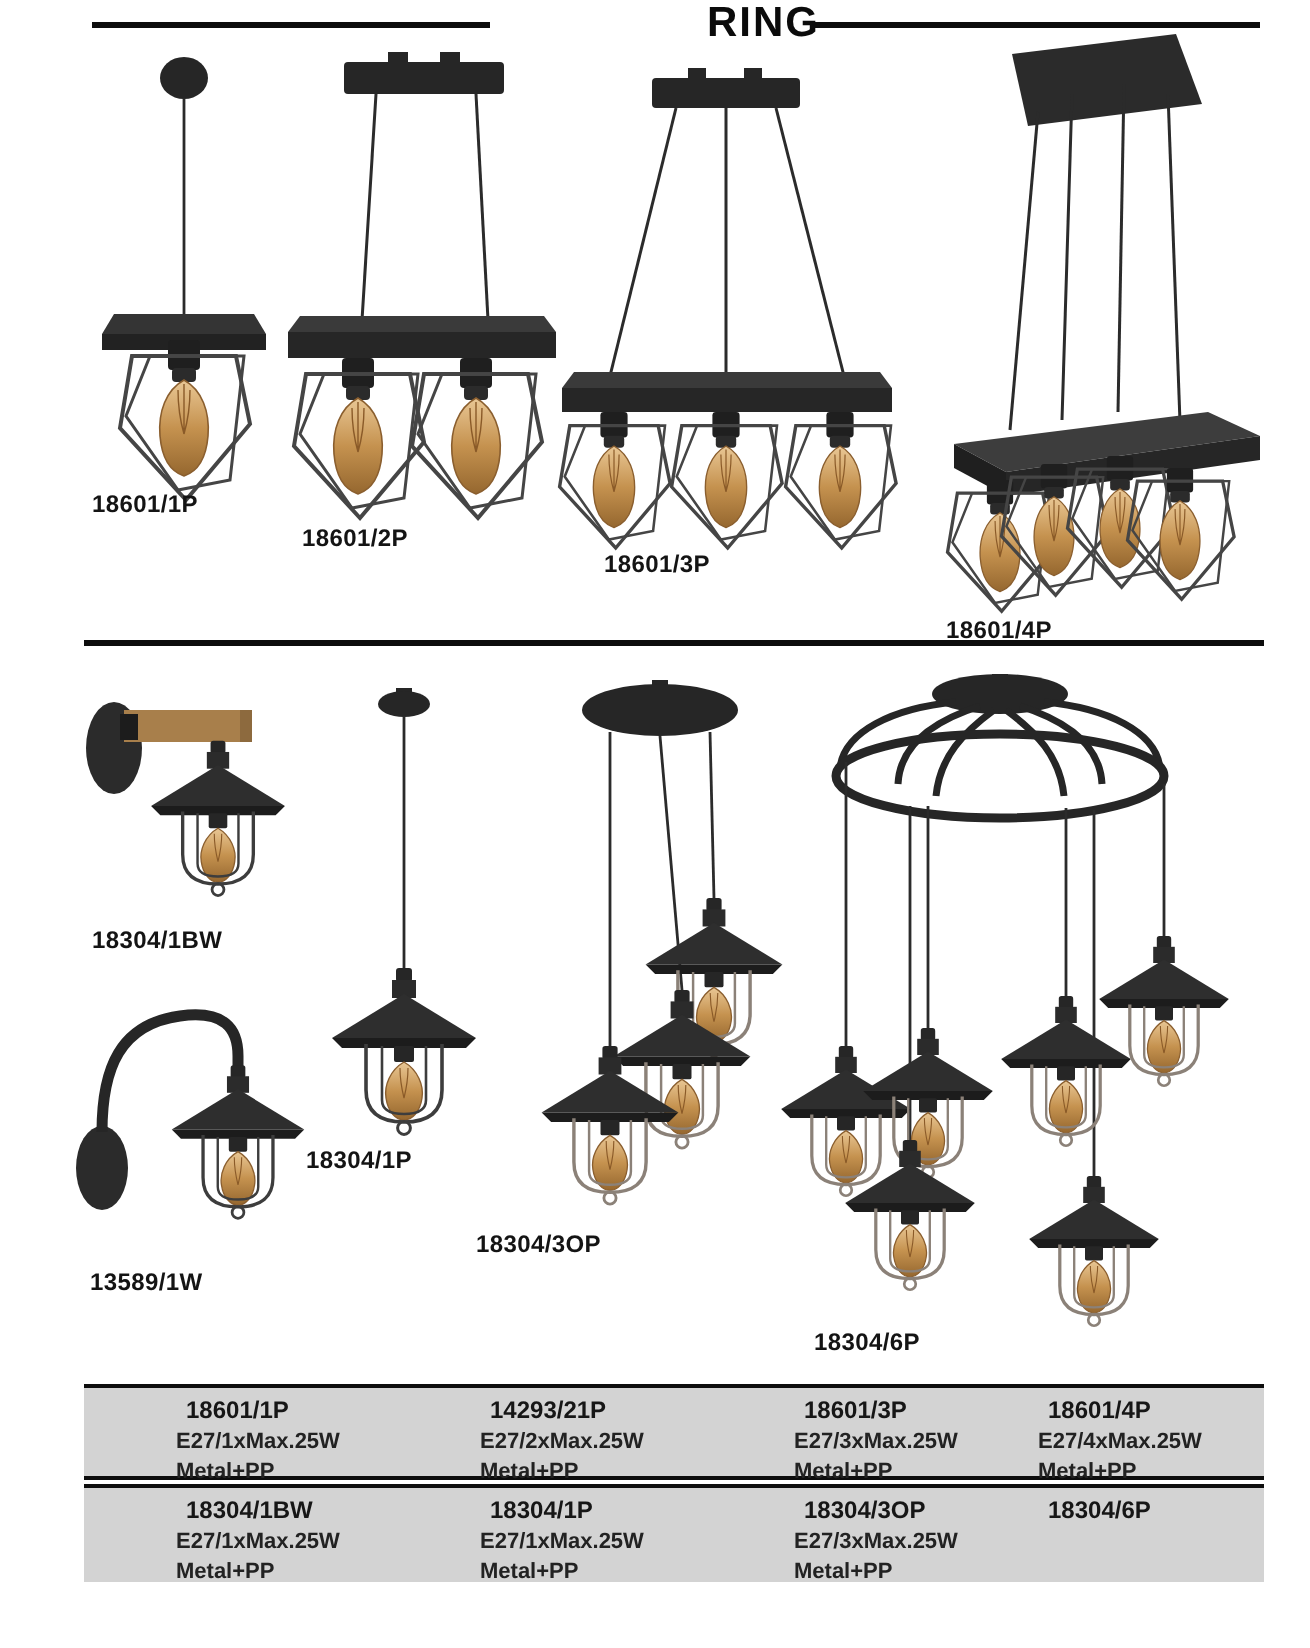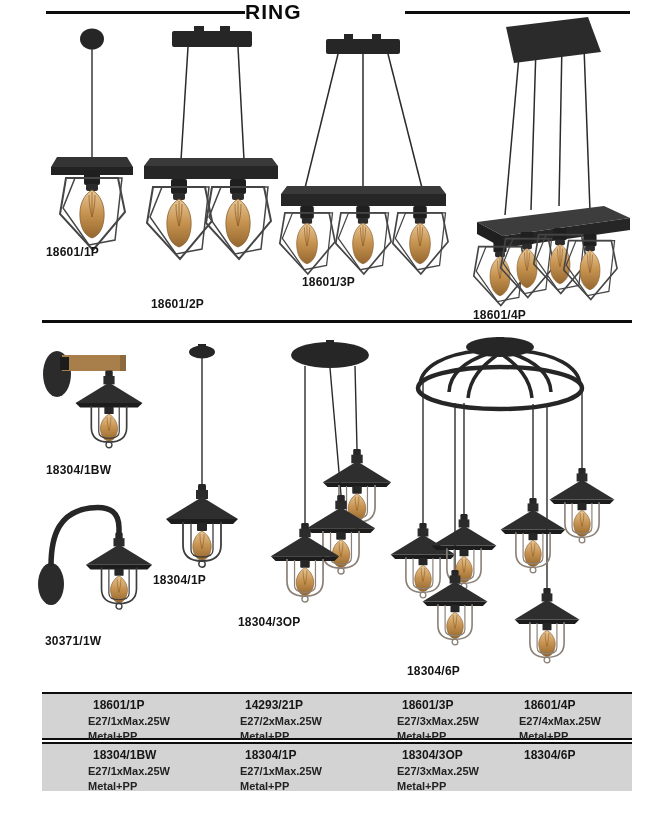--- a/index.html
+++ b/index.html
@@ -2,31 +2,31 @@
 <html><head>
 <meta charset="utf-8">
 <style>
   html,body{margin:0;padding:0;background:#ffffff;}
   .page{
     position:relative;width:655px;height:824px;background:#ffffff;overflow:hidden;
     font-family:"Liberation Sans","DejaVu Sans",sans-serif;color:#1a1a1a;
   }
   
   .title{
-    position:absolute;left:245px;top:0px;width:165px;text-align:left;
+    position:absolute;left:245px;top:0px;width:165px;text-align:right;
     font-size:21px;font-weight:bold;letter-spacing:1px;color:#0b0b0b;
   }
   .rule{position:absolute;top:11px;height:3px;background:#0d0d0d;}
   .rule-left{left:46px;width:199px;}
   .rule-right{left:405px;width:225px;}
   .divider{position:absolute;left:42px;top:320px;width:590px;height:3px;background:#0d0d0d;}
   
   .plabel{position:absolute;font-size:12px;font-weight:bold;color:#141414;letter-spacing:.2px;white-space:nowrap;}
   #lbl-18601-1p{left:46px;top:245px;}
-  #lbl-18601-2p{left:151px;top:262px;margin-top:35px;}
+  #lbl-18601-2p{left:151px;top:262px;}
   #lbl-18601-3p{left:302px;top:275px;}
   #lbl-18601-4p{left:473px;top:308px;}
   #lbl-18304-1bw{left:46px;top:463px;}
   #lbl-18304-1p{left:153px;top:573px;}
   #lbl-18304-1w{left:45px;top:634px;}
   #lbl-18304-3op{left:238px;top:615px;}
   #lbl-18304-6p{left:407px;top:664px;}
   
   .art{position:absolute;left:0;top:0;}
   
@@ -234,21 +234,21 @@
         </g>
     </g>
   </svg>
 
   <div class="plabel" id="lbl-18601-1p">18601/1P</div>
   <div class="plabel" id="lbl-18601-2p">18601/2P</div>
   <div class="plabel" id="lbl-18601-3p">18601/3P</div>
   <div class="plabel" id="lbl-18601-4p">18601/4P</div>
   <div class="plabel" id="lbl-18304-1bw">18304/1BW</div>
   <div class="plabel" id="lbl-18304-1p">18304/1P</div>
-  <div class="plabel" id="lbl-18304-1w">30371/1W</div>
+  <div class="plabel" id="lbl-18304-1w">13589/1W</div>
   <div class="plabel" id="lbl-18304-3op">18304/3OP</div>
   <div class="plabel" id="lbl-18304-6p">18304/6P</div>
 
   <div class="divider"></div>
 
   <div class="spec-table">
     <div class="spec-row spec-row-1">
       <div class="spec-cell c1">
         <div class="spec-code">18601/1P</div>
         <div class="spec-line">E27/1xMax.25W</div>

